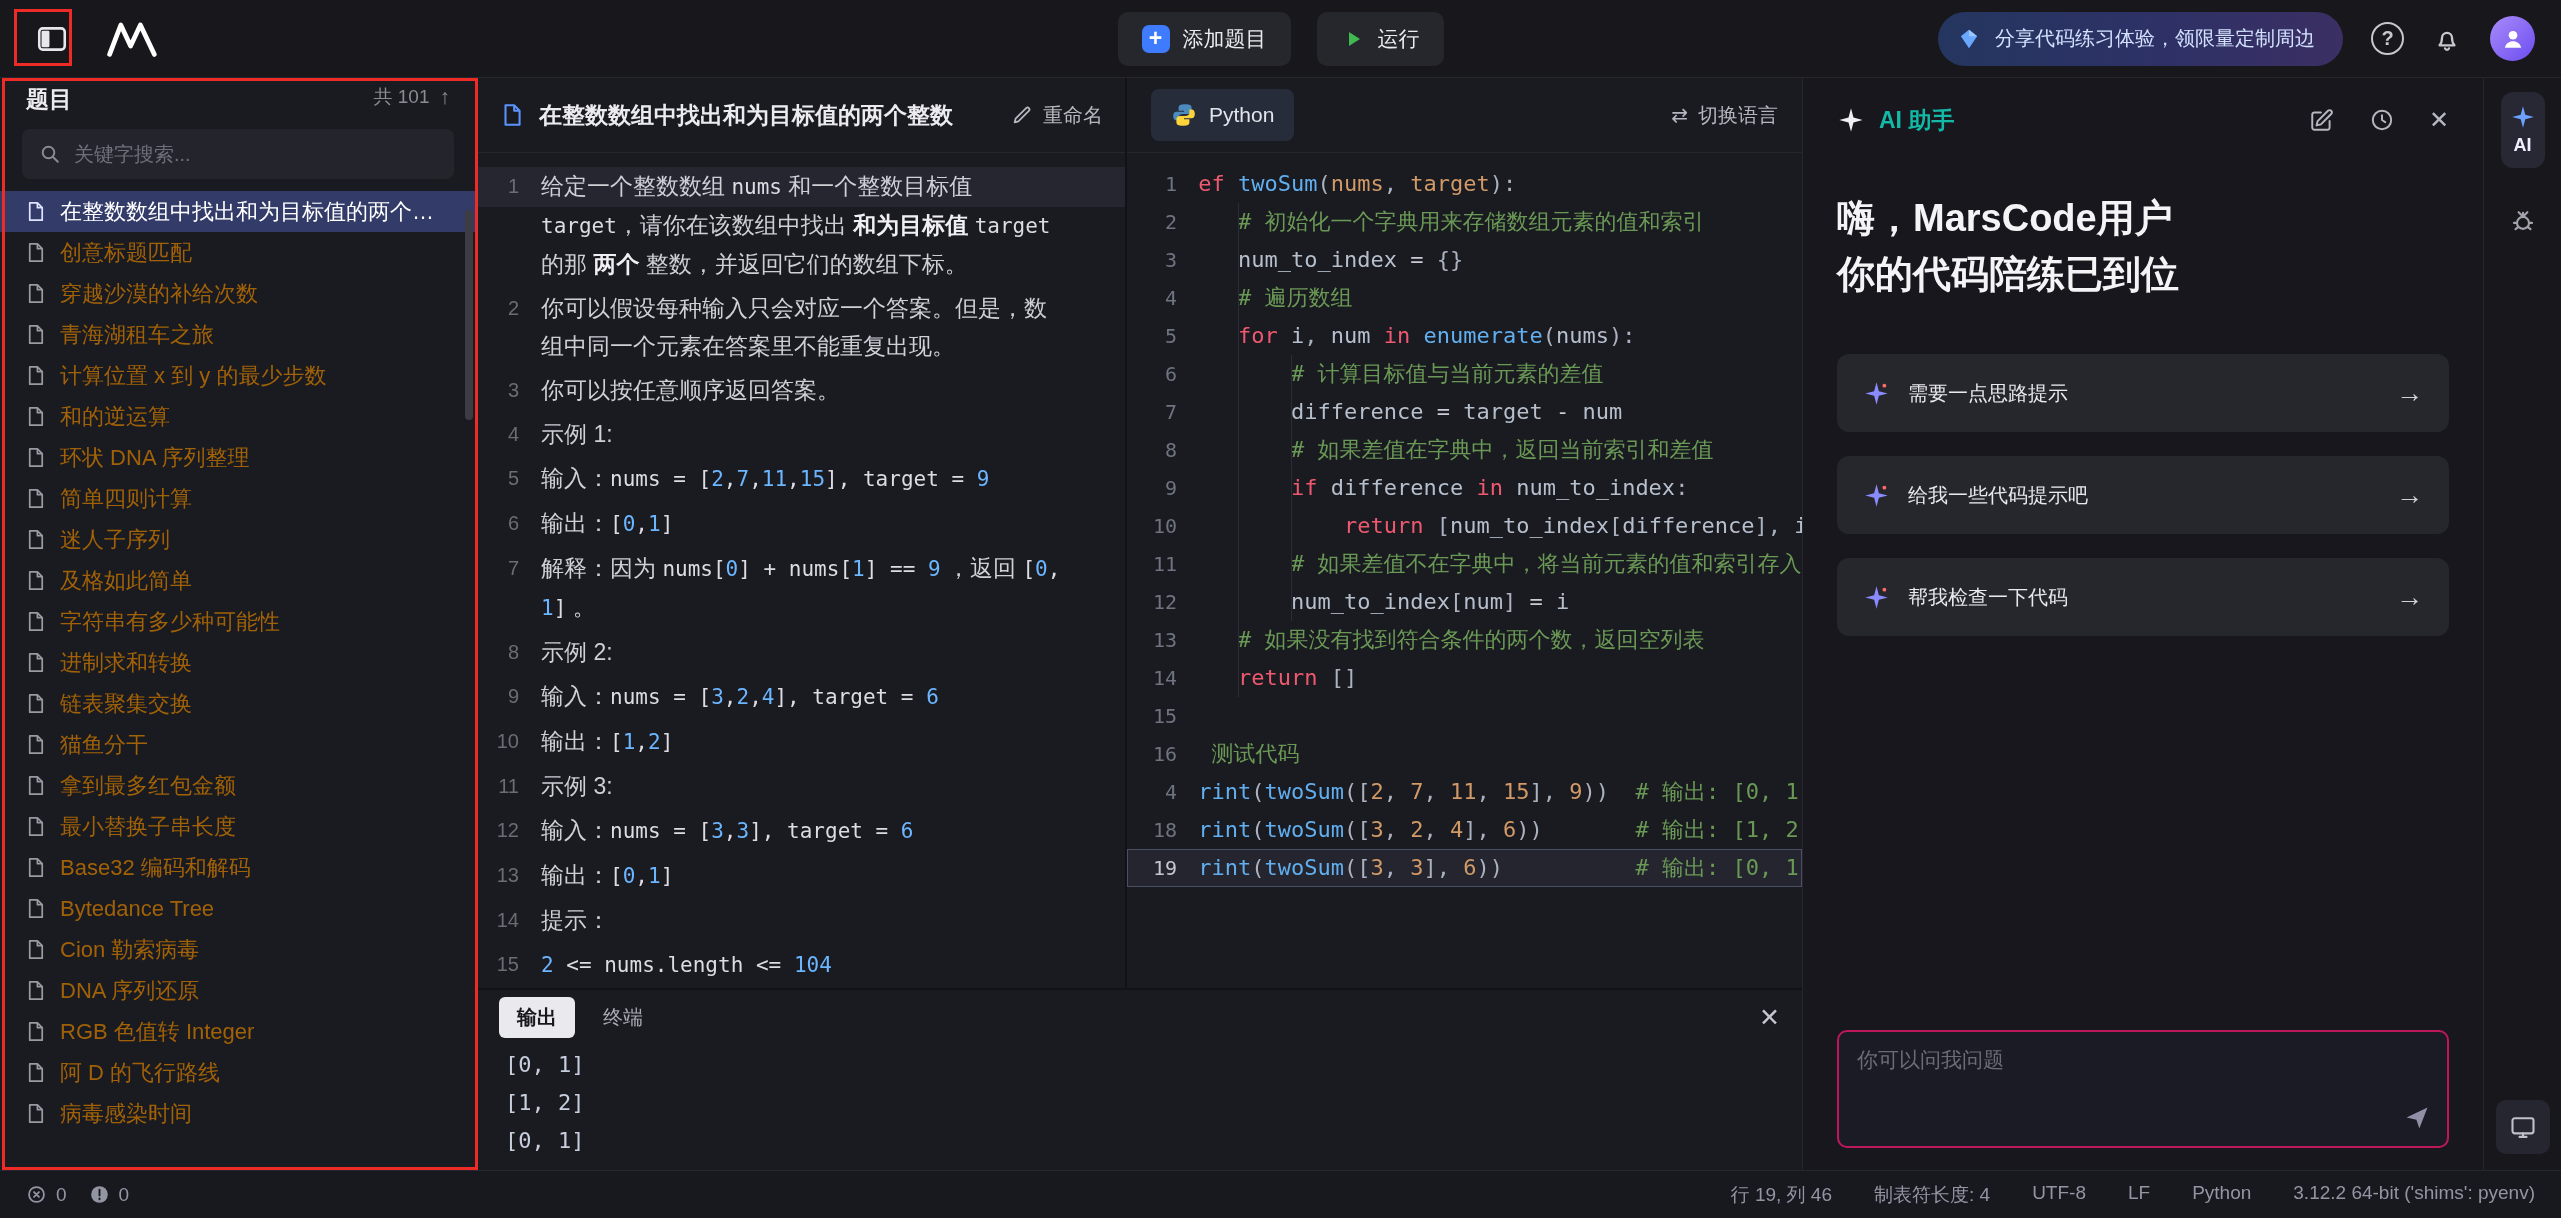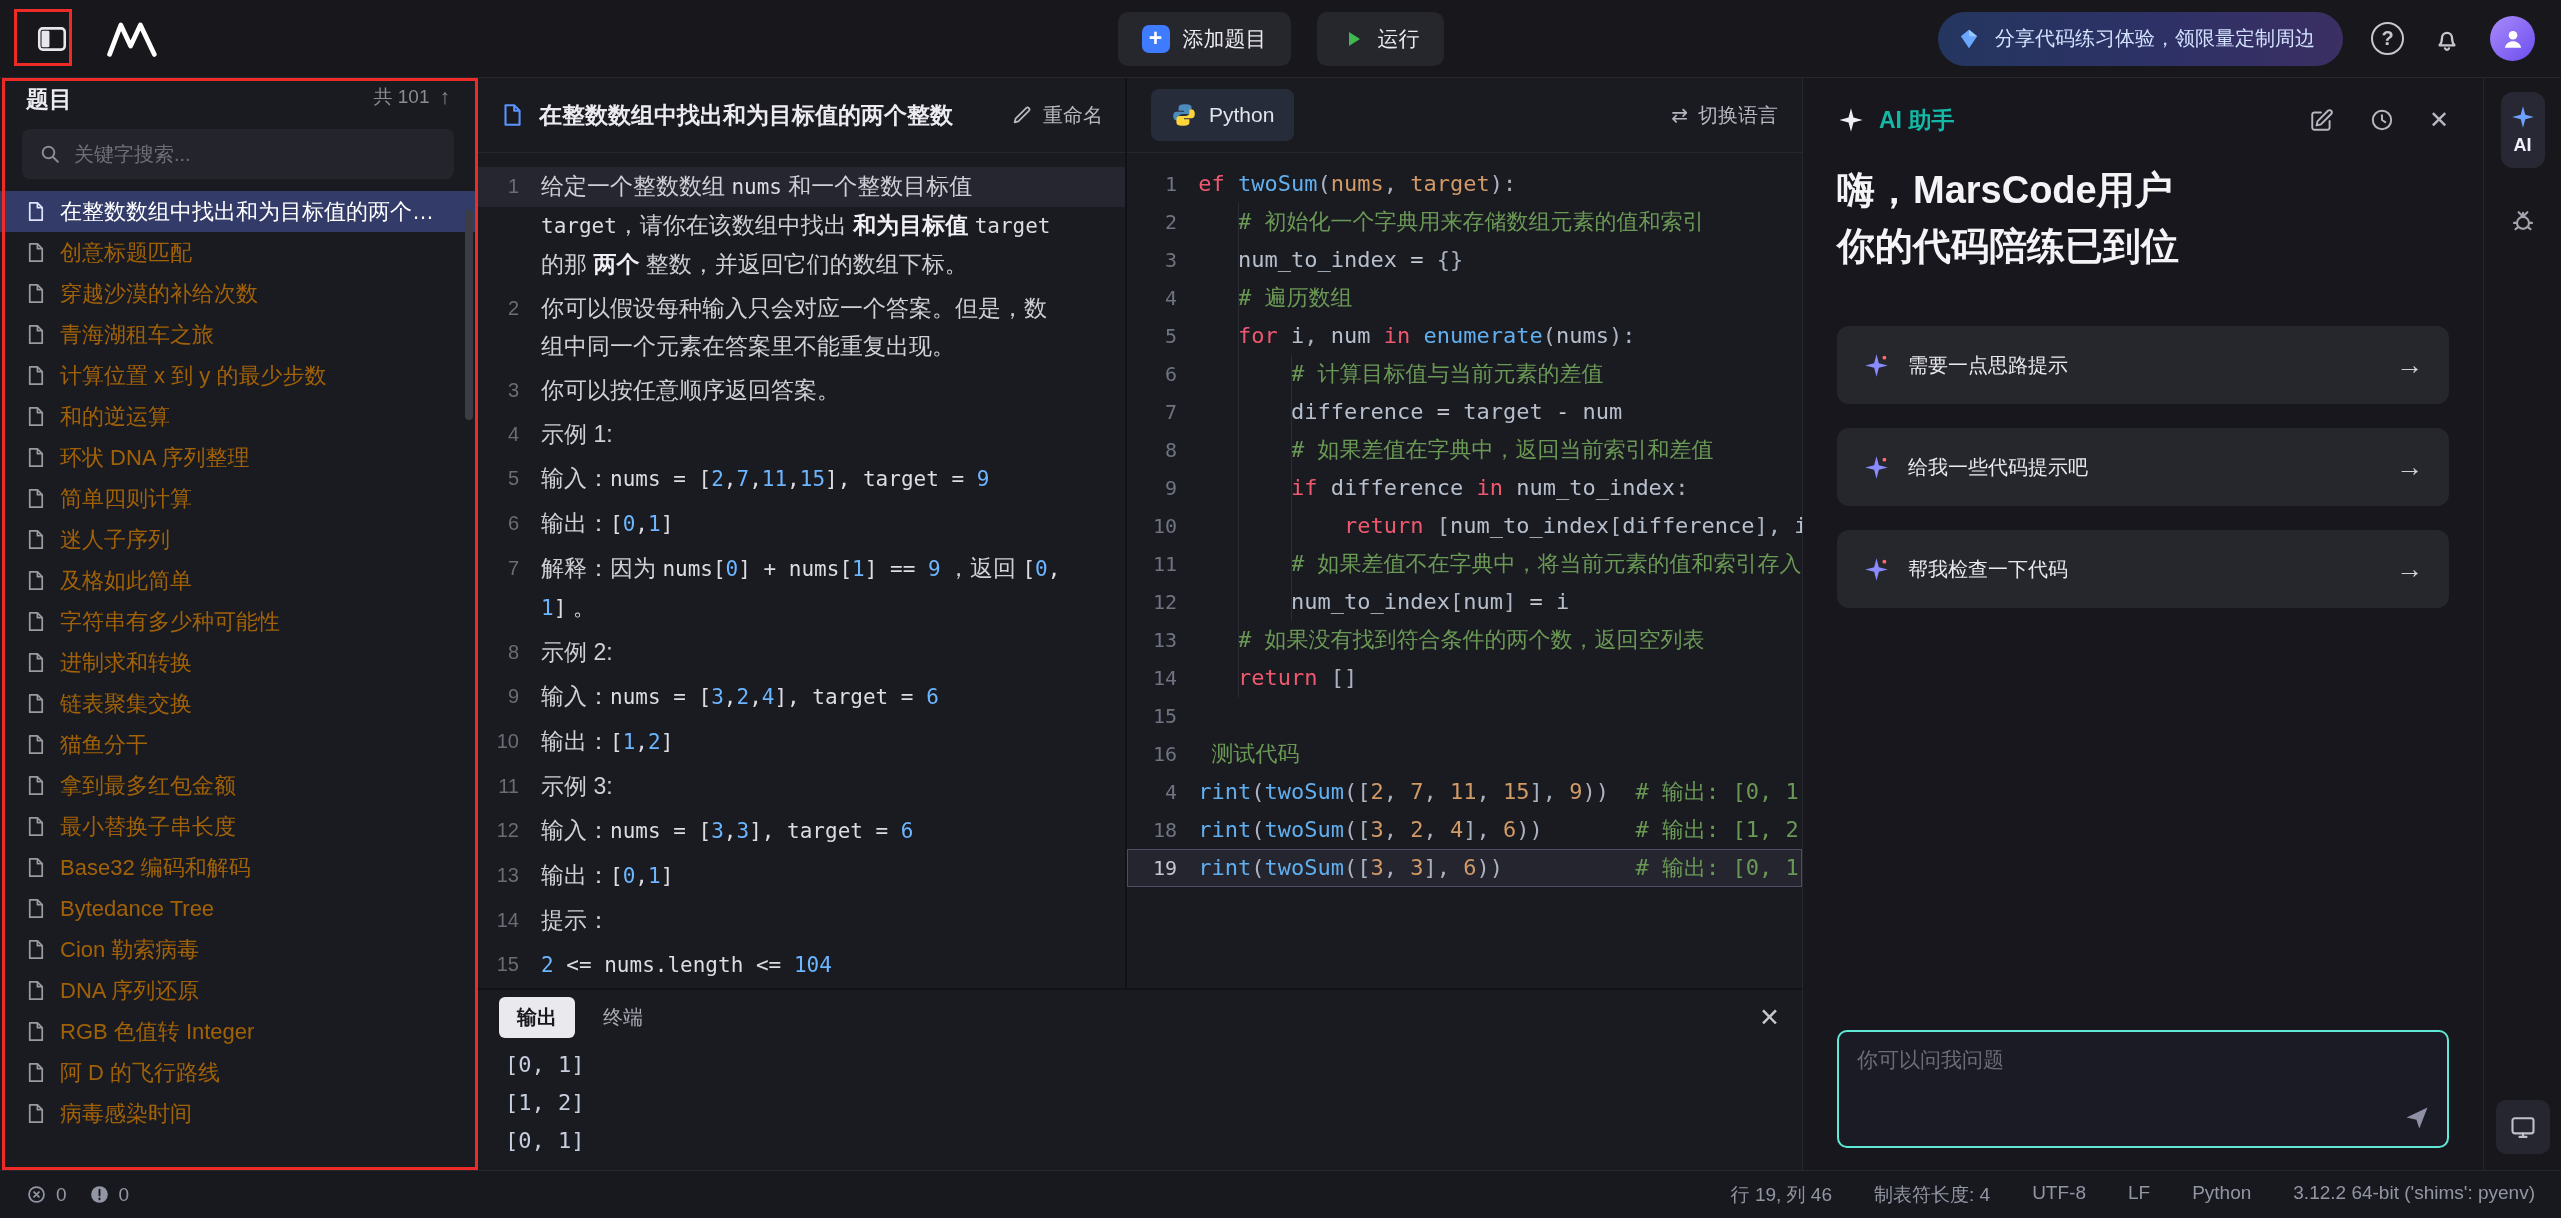--- a/index.html
+++ b/index.html
@@ -108,28 +108,28 @@
                font-size:22px; color:#c7cedd; }
   .out-line { line-height:38px; }
 
   
   .ai { width:681px; flex:0 0 681px; background:#17171d; border-left:1px solid #26262d;
         position:relative; display:flex; flex-direction:column; padding:0 34px; }
   .ai-head { height:84px; flex:0 0 84px; display:flex; align-items:center; gap:14px; }
   .ai-title { font-size:23px; font-weight:700; color:#14b8a6; flex:1; }
   .ai-ic { color:#b7b7c1; margin-left:20px; cursor:pointer; display:flex; align-items:center; }
   .ai-close { font-size:24px; }
-  .ai-greet { font-size:38px; font-weight:700; color:#f4f4f7; line-height:56px; }
+  .ai-greet { margin-top:28px; font-size:38px; font-weight:700; color:#f4f4f7; line-height:56px; }
   .ai-cards { margin-top:52px; display:flex; flex-direction:column; gap:24px; }
   .ai-card { height:78px; background:#26262d; border-radius:12px; display:flex; align-items:center;
              gap:18px; padding:0 26px; cursor:pointer; }
   .ai-card-label { flex:1; font-size:20px; color:#e8e8ee; }
   .ai-card-arrow { font-size:27px; color:#d0d0d8; }
   .ai-inputbox { position:absolute; left:34px; right:34px; bottom:22px; height:118px;
-                 background:#1b1b25; border:2px solid #5eead4; border-radius:10px; padding:14px 18px; }
+                 background:#1b1b25; border:2px solid #be185d; border-radius:10px; padding:14px 18px; }
   .ai-inputbox textarea { width:90%; height:62px; background:transparent; border:0; outline:0;
                           resize:none; color:#d6d6dc; font-size:21px; font-family:inherit; }
   .ai-inputbox textarea::placeholder { color:#6c6c78; }
   .send-btn { position:absolute; right:16px; bottom:10px; color:#8f8fa6; cursor:pointer; }
 
   
   .rightbar { width:78px; flex:0 0 78px; background:#17171c; border-left:1px solid #26262d;
               display:flex; flex-direction:column; align-items:center; padding-top:14px; position:relative; }
   .ai-tile { width:44px; height:76px; background:#282834; border-radius:12px; display:flex;
              flex-direction:column; align-items:center; justify-content:center; gap:5px; cursor:pointer; }

